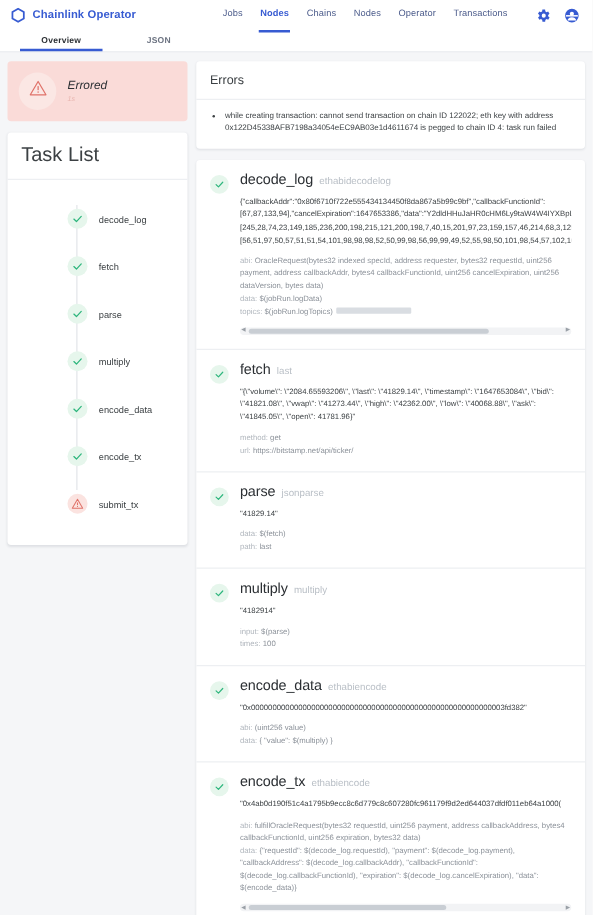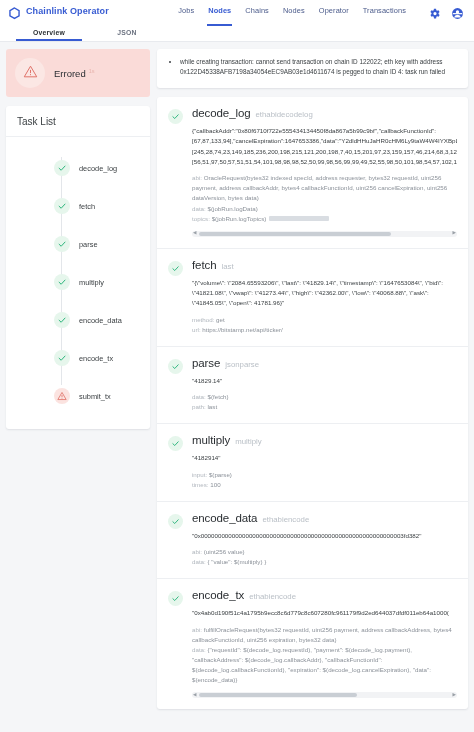--- a/index.html
+++ b/index.html
@@ -108,27 +108,27 @@
     gap: 9px;
     margin-bottom: 9px;
   }
   .err-circle {
     width: 30px; height: 30px;
     border-radius: 50%;
     background: #fbe7e4;
     display: flex; align-items: center; justify-content: center;
     flex: none;
   }
-  .err-texts { display: flex; flex-direction: row; gap: 3px; }
+  .err-texts { display: flex; flex-direction: column; gap: 3px; font-style: italic; }
   .err-title { font-size: 9.5px; color: #2b2f33; }
   .err-sub { font-size: 5.6px; color: #e8b4ae; }
 
   
   .tasklist-head {
-    font-size: 10px;
+    font-size: 16px;
     color: #3c4144;
     padding: 10px 11px 9px 11px;
     border-bottom: 1px solid #edeff2;
   }
   .tasklist-body { padding: 12px 0 14px 0; position: relative; }
   .task-row {
     display: flex;
     align-items: center;
     gap: 9px;
     height: 38px;
@@ -374,20 +374,21 @@
           </div>
           <div class="task-label">submit_tx</div>
         </div>
       </div>
     </div>
   </div>
 
   <div class="right-col">
 
     <div class="card errors-card">
+      <div class="errors-title">Errors</div>
       <div class="errors-body">
         <ul class="errors-ul">
           <li class="errors-li">while creating transaction: cannot send transaction on chain ID 122022; eth key with address 0x122D45338AFB7198a34054eEC9AB03e1d4611674 is pegged to chain ID 4: task run failed</li>
         </ul>
       </div>
     </div>
 
     <div class="card runs-card">
 
       <div class="task-block">

